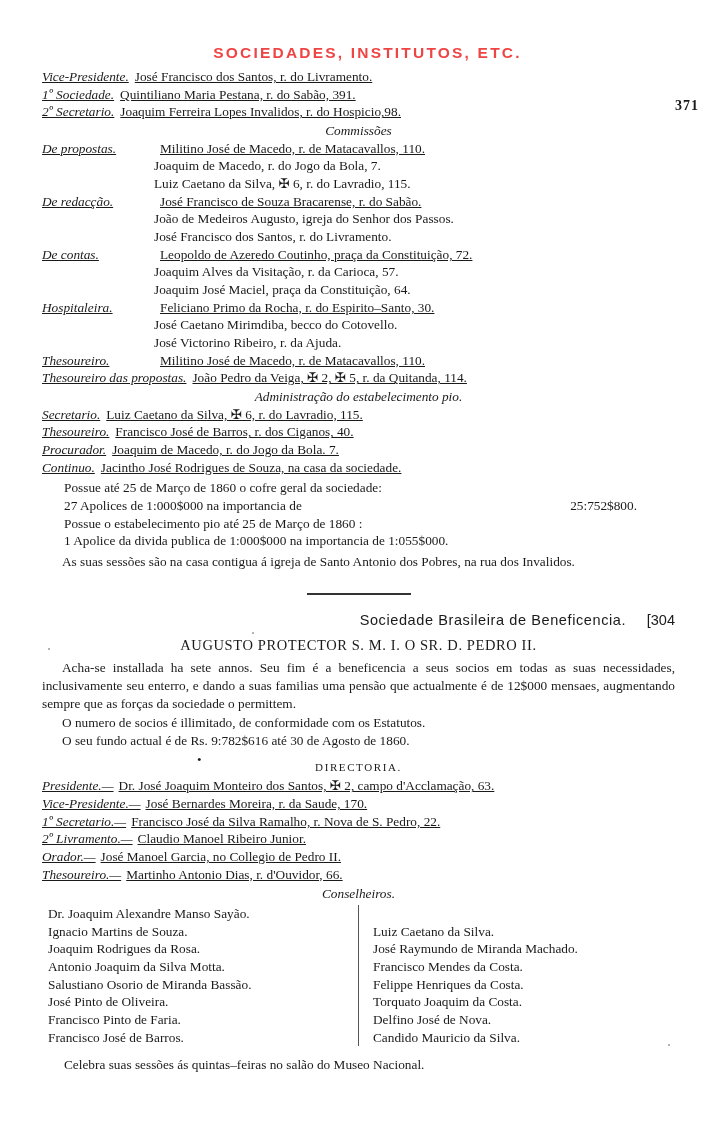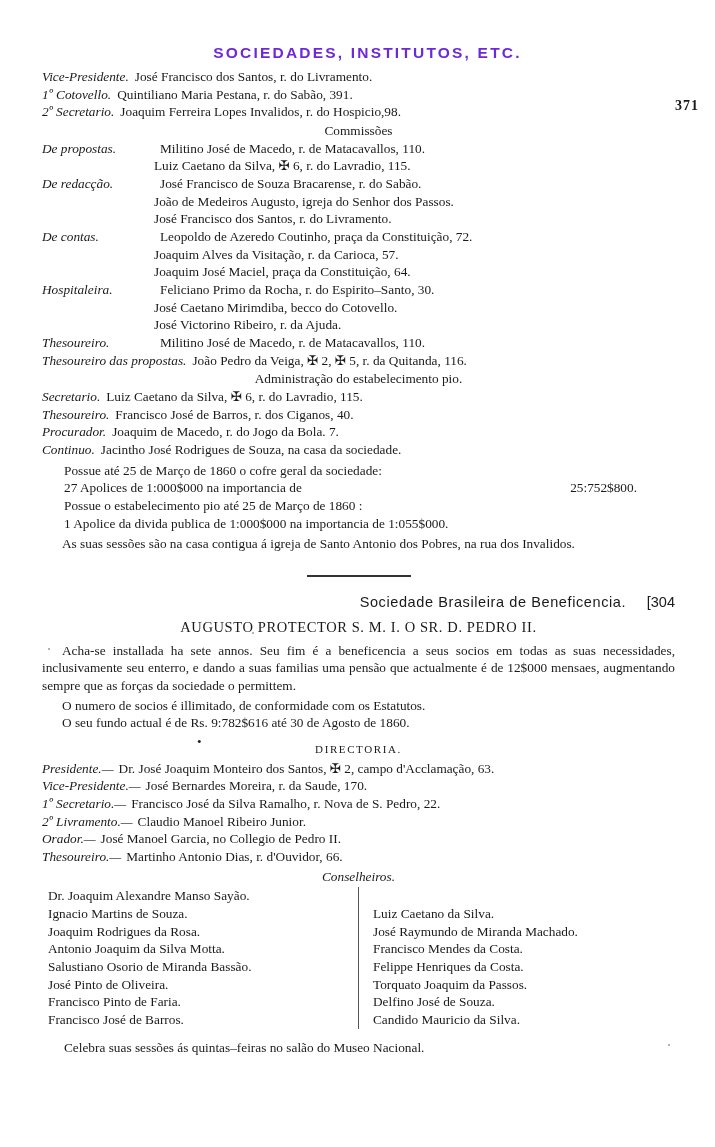--- a/index.html
+++ b/index.html
@@ -23,54 +23,56 @@
     box-sizing: border-box;
   }
   .running-head {
     text-align: center;
     font-family: "Liberation Sans", sans-serif;
     font-weight: bold;
     letter-spacing: 2.2px;
     font-size: 15.5px;
     margin: 44px 0 0 0;
     padding-left: 20px;
-    color: #6d28d9;
+    color: #ef4444;
   }
   .folio {
     position: absolute;
     right: 16px;
     top: 54px;
     font-family: "Liberation Serif", serif;
     font-weight: bold;
     font-size: 14px;
     letter-spacing: 1px;
   }
   .body {
     margin: 6px 40px 0 42px;
     font-size: 13.3px;
     line-height: 1.33;
   }
   .row {
     display: flex;
     align-items: flex-end;
+    text-decoration: underline;
   }
   .role {
     font-style: italic;
     white-space: nowrap;
     flex: 0 0 auto;
   }
   .role-w {
     flex: 0 0 118px;
     font-style: italic;
   }
   .val {
     flex: 1 1 auto;
   }
   .center-it {
     text-align: center;
+    font-style: italic;
     font-size: 13.3px;
     margin: 1px 0 0 0;
   }
   .indent1 { padding-left: 112px; }
   .indent2 { padding-left: 22px; }
   .line { white-space: nowrap; }
 
   .posse {
     margin-top: 3px;
   }
@@ -164,36 +166,37 @@
   <div class="folio">371</div>
 
   <div class="body">
 
     <div>
       <div class="row">
         <span class="role">Vice-Presidente.</span>
         <span class="val" style="padding-left:6px;">José Francisco dos Santos, r. do Livramento.</span>
       </div>
       <div class="row">
-        <span class="role">1º Cotovello.</span>
+        <span class="role">1º Sociedade.</span>
         <span class="val" style="padding-left:6px;">Quintiliano Maria Pestana,  r. do Sabão, 391.</span>
       </div>
       <div class="row">
         <span class="role">2º Secretario.</span>
         <span class="val" style="padding-left:6px;">Joaquim Ferreira Lopes Invalidos, r. do Hospicio,98.</span>
       </div>
     </div>
 
     <div class="center-it">Commissões</div>
 
     <div>
       <div class="row">
         <span class="role-w">De propostas.</span>
         <span class="val">Militino José de Macedo, r. de Matacavallos, 110.</span>
       </div>
+      <div class="indent1 line">Joaquim de Macedo, r. do Jogo da Bola, 7.</div>
       <div class="indent1 line">Luiz Caetano da Silva, ✠ 6, r. do Lavradio, 115.</div>
     </div>
 
     <div>
       <div class="row">
         <span class="role-w">De redacção.</span>
         <span class="val">José Francisco de Souza Bracarense, r. do Sabão.</span>
       </div>
       <div class="indent1 line">João de Medeiros Augusto, igreja do Senhor dos Passos.</div>
       <div class="indent1 line">José Francisco dos Santos, r. do Livramento.</div>
@@ -216,21 +219,21 @@
       <div class="indent1 line">José Caetano Mirimdiba, becco do Cotovello.</div>
       <div class="indent1 line">José Victorino Ribeiro, r. da Ajuda.</div>
     </div>
 
     <div class="row">
       <span class="role-w">Thesoureiro.</span>
       <span class="val">Militino José de Macedo,  r. de Matacavallos, 110.</span>
     </div>
     <div class="row">
       <span class="role">Thesoureiro das propostas.</span>
-      <span class="val" style="padding-left:6px;">João Pedro da Veiga,  ✠ 2, ✠ 5,  r. da Quitanda, 116.</span>
+      <span class="val" style="padding-left:6px;">João Pedro da Veiga,  ✠ 2, ✠ 5,  r. da Quitanda, 114.</span>
     </div>
 
     <div class="center-it">Administração do estabelecimento pio.</div>
 
     <div class="row">
       <span class="role">Secretario.</span>
       <span class="val" style="padding-left:6px;">Luiz Caetano da Silva,  ✠ 6,  r. do Lavradio, 115.</span>
     </div>
     <div class="row">
       <span class="role">Thesoureiro.</span>
@@ -312,22 +315,22 @@
         <div>Salustiano Osorio de Miranda Bassão.</div>
         <div>José Pinto de Oliveira.</div>
         <div>Francisco Pinto de Faria.</div>
         <div>Francisco José de Barros.</div>
       </div>
       <div class="col-right">
         <div>Luiz Caetano da Silva.</div>
         <div>José Raymundo de Miranda Machado.</div>
         <div>Francisco Mendes da Costa.</div>
         <div>Felippe Henriques da Costa.</div>
-        <div>Torquato Joaquim da Passos.</div>
-        <div>Delfino José de Souza.</div>
+        <div>Torquato Joaquim da Costa.</div>
+        <div>Delfino José de Nova.</div>
         <div>Candido Mauricio da Silva.</div>
       </div>
     </div>
 
     <div class="final">Celebra suas sessões ás quintas–feiras no salão do Museo Nacional.</div>
   </div>
 
 </div>
 
 </body></html>

